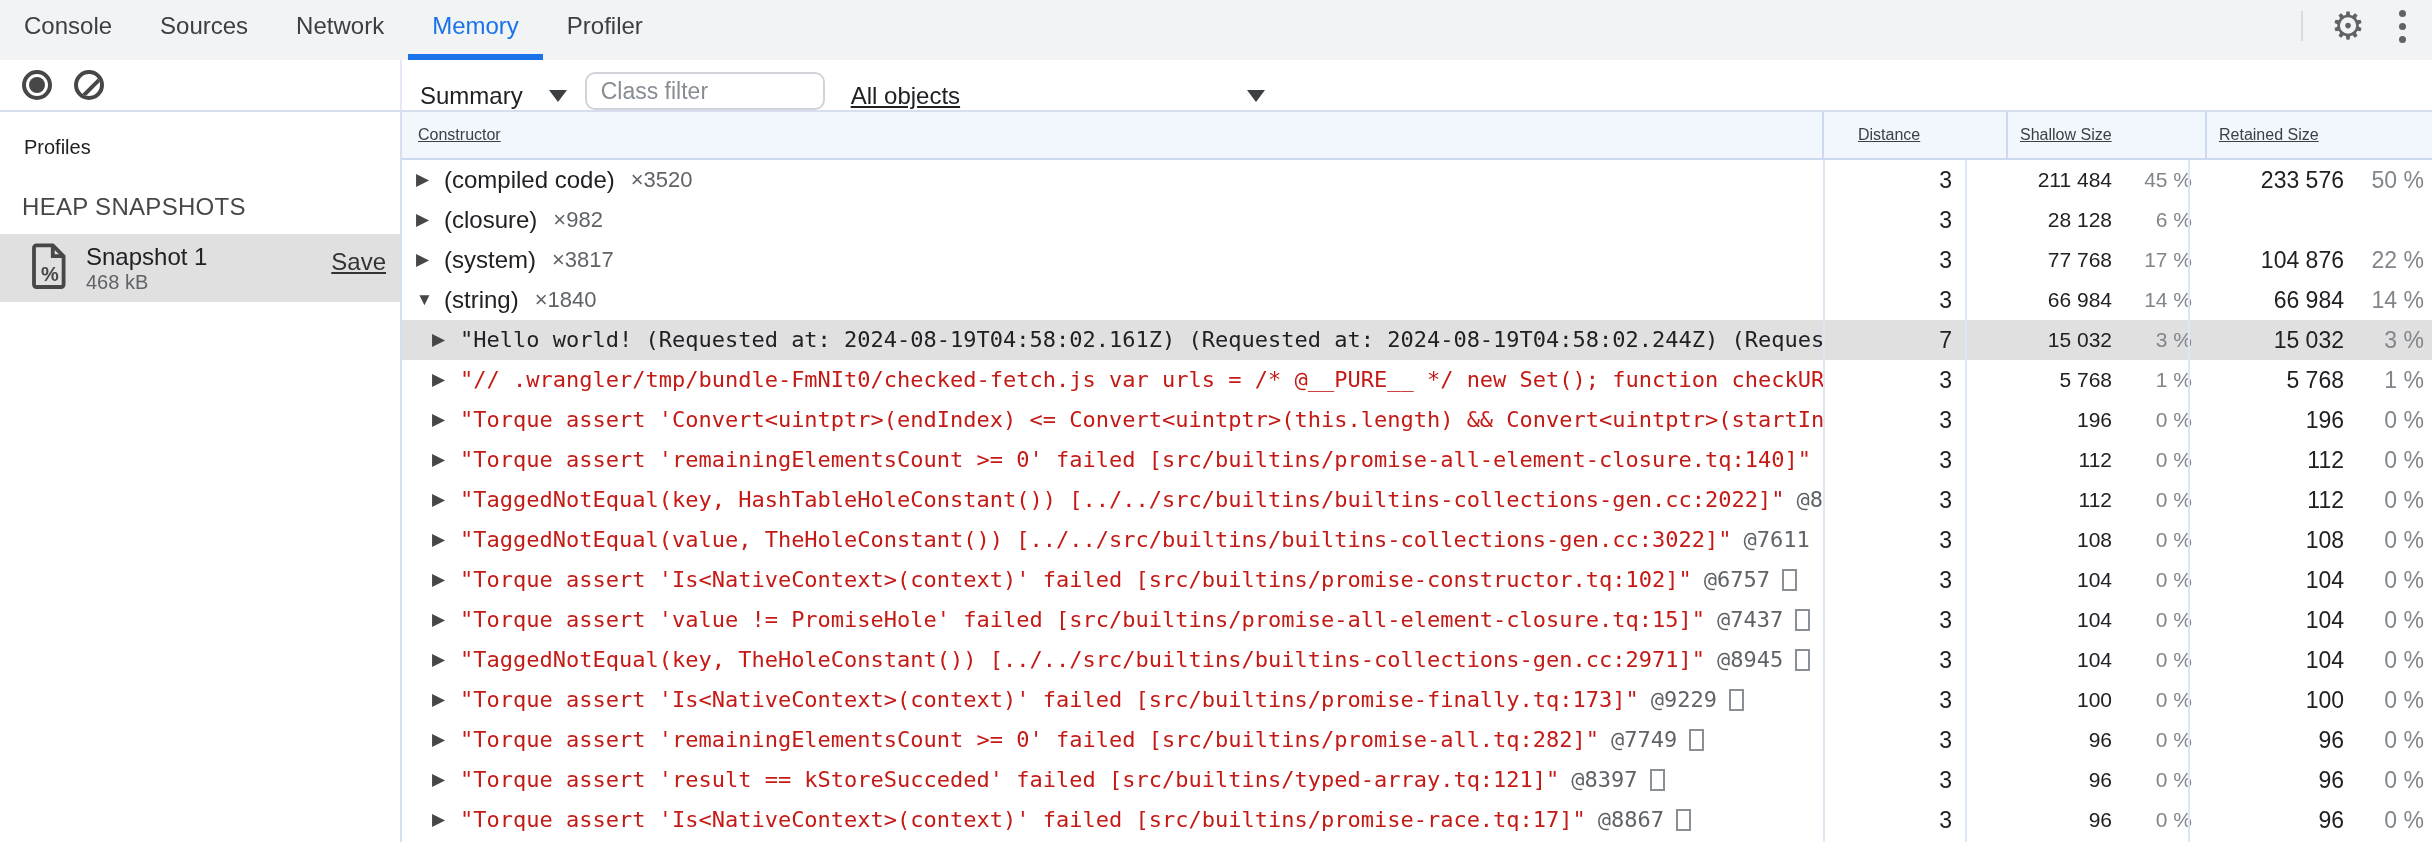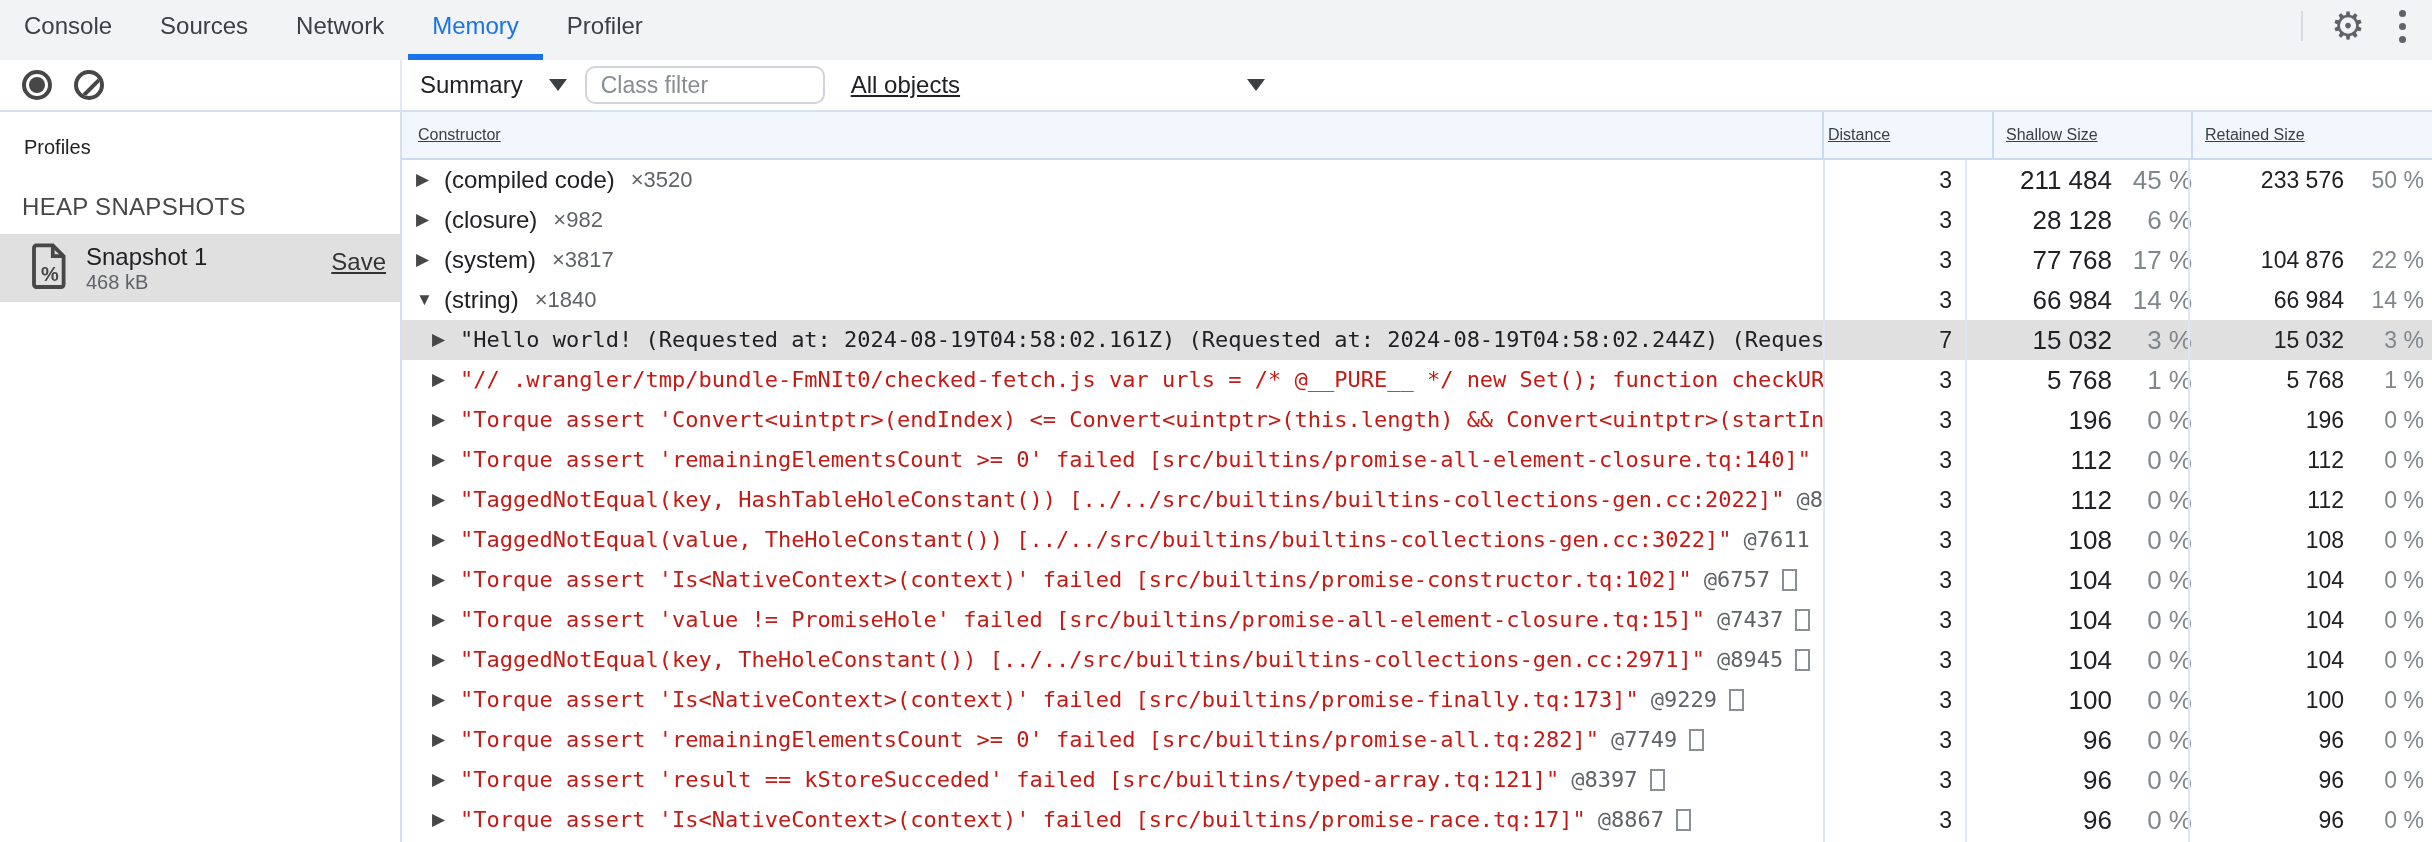--- a/index.html
+++ b/index.html
@@ -23,21 +23,21 @@
   .toolbar { height: 52px; display: flex; background: #fff; border-bottom: 2px solid #d5dfef; }
   .toolbar-left { width: 402px; flex: 0 0 402px; display: flex; align-items: center;
                   padding-left: 22px; border-right: 2px solid #e3e9f4; }
   .icon-record { width: 30px; height: 30px; border: 4px solid #474747; border-radius: 50%;
                  position: relative; margin-right: 22px; }
   .icon-record::after { content: ''; position: absolute; inset: 3px; background: #474747; border-radius: 50%; }
   .icon-clear { width: 30px; height: 30px; border: 4px solid #474747; border-radius: 50%;
                 position: relative; overflow: hidden; }
   .icon-clear::after { content: ''; position: absolute; left: -4px; top: 9px; width: 40px; height: 4px;
                        background: #474747; transform: rotate(-45deg); }
-  .toolbar-main { display: flex; align-items: center; padding-left: 18px; flex: 1; }
+  .toolbar-main { display: flex; align-items: flex-end; padding-left: 18px; flex: 1; }
   .select { display: flex; align-items: center; font-size: 24px; color: #202124; cursor: default; }
   .caret { width: 0; height: 0; border-left: 9px solid transparent; border-right: 9px solid transparent;
            border-top: 12px solid #3c4043; }
   .select-summary { gap: 26px; margin-right: 18px; }
   .filter-input { width: 240px; height: 38px; border: 2px solid #d0d4da; border-radius: 10px;
                   font-size: 23px; padding: 0 14px; margin-right: 16px; outline: none;
                   font-family: "Liberation Sans", sans-serif; color: #202124; }
   .filter-input::placeholder { color: #878d93; }
   .select-objects { width: 438px; justify-content: space-between; padding: 0 14px 0 10px; text-decoration: underline; }
 
@@ -55,42 +55,42 @@
   .snapshot-text .ssize { font-size: 20px; color: #5f6368; line-height: 22px; }
   .save-link { position: absolute; right: 14px; top: 14px; font-size: 24px; color: #333;
                text-decoration: underline; cursor: pointer; }
 
   
   .grid { flex: 1; display: flex; flex-direction: column; position: relative; }
   .grid-header { height: 48px; display: flex; background: #f2f6fd; border-bottom: 2px solid #cdd9ee;
                  font-size: 16px; color: #3c4043; text-decoration: underline; }
   .hcell { line-height: 46px; border-right: 2px solid #cdd9ee; overflow: hidden; white-space: nowrap; }
   .h-constructor { width: 1422px; padding-left: 16px; }
-  .h-distance { width: 170px; padding-left: 4px; }
+  .h-distance { width: 170px; padding-left: 20px; margin-left: 14px; }
   .h-shallow  { width: 199px; padding-left: 12px; }
   .h-retained { width: 243px; padding-left: 12px; border-right: none; }
 
   .grid-body { position: relative; flex: 1; overflow: hidden; background: #fff; }
   .col-line { position: absolute; top: 0; bottom: 0; width: 2px; background: #dde6f5; pointer-events: none; }
 
   .row { display: flex; height: 40px; }
   .row.selected { background: #e0e0e0; }
   .cell { flex: 0 0 auto; line-height: 40px; }
   .c-constructor { width: 1422px; padding-left: 14px; display: flex; align-items: center;
                    overflow: hidden; white-space: nowrap; }
   .c-constructor.indent { padding-left: 30px; }
   .arrow { flex: 0 0 28px; font-size: 17px; color: #474747; }
   .cat-name { font-size: 24px; color: #202124; }
   .str-name { font-family: "DejaVu Sans Mono", monospace; font-size: 22px; color: #c41a16; }
   .row.selected .str-name { color: #202124; }
   .count { margin-left: 16px; font-size: 22px; color: #5f6368; }
   .ref { margin-left: 12px; font-family: "DejaVu Sans Mono", monospace; font-size: 22px; color: #5f6368; flex: 0 0 auto; }
   .box-glyph { flex: 0 0 auto; width: 15px; height: 22px; border: 2px solid #8a8f96; margin-left: 12px; }
   .c-distance { width: 142px; text-align: right; padding-right: 14px; font-size: 23px; color: #202124; }
-  .c-shallow { width: 255px; display: flex; padding-right: 29px; font-size: 26px; }
+  .c-shallow { width: 255px; display: flex; padding-right: 29px; font-size: 21px; }
   .c-retained { width: 243px; display: flex; padding-right: 40px; font-size: 23px; }
   .size-val { flex: 1; text-align: right; color: #202124; }
   .size-pct { width: 80px; text-align: right; color: #80868b; }
 </style>
 </head>
 <body>
 
 <div class="tabbar">
   <div class="tabs">
       <div class="tab">Console</div>

